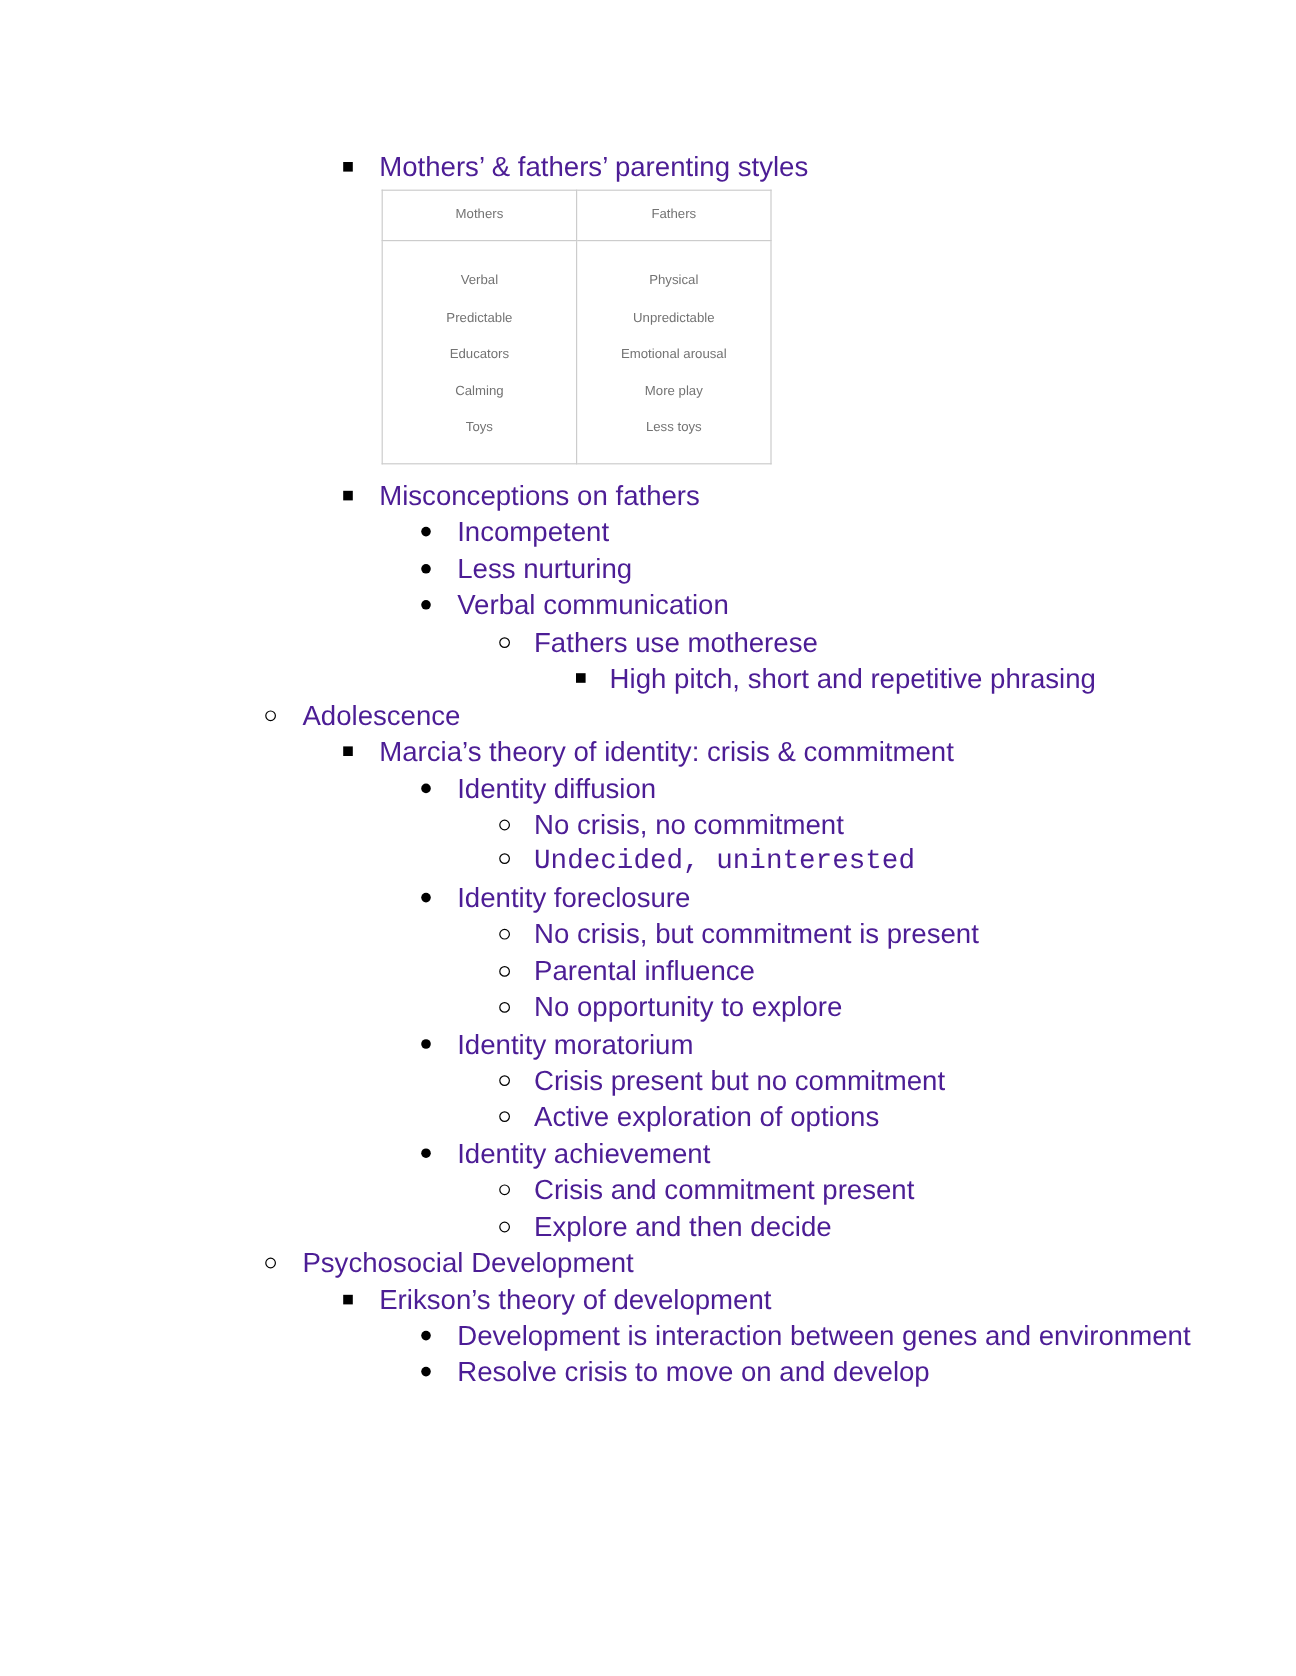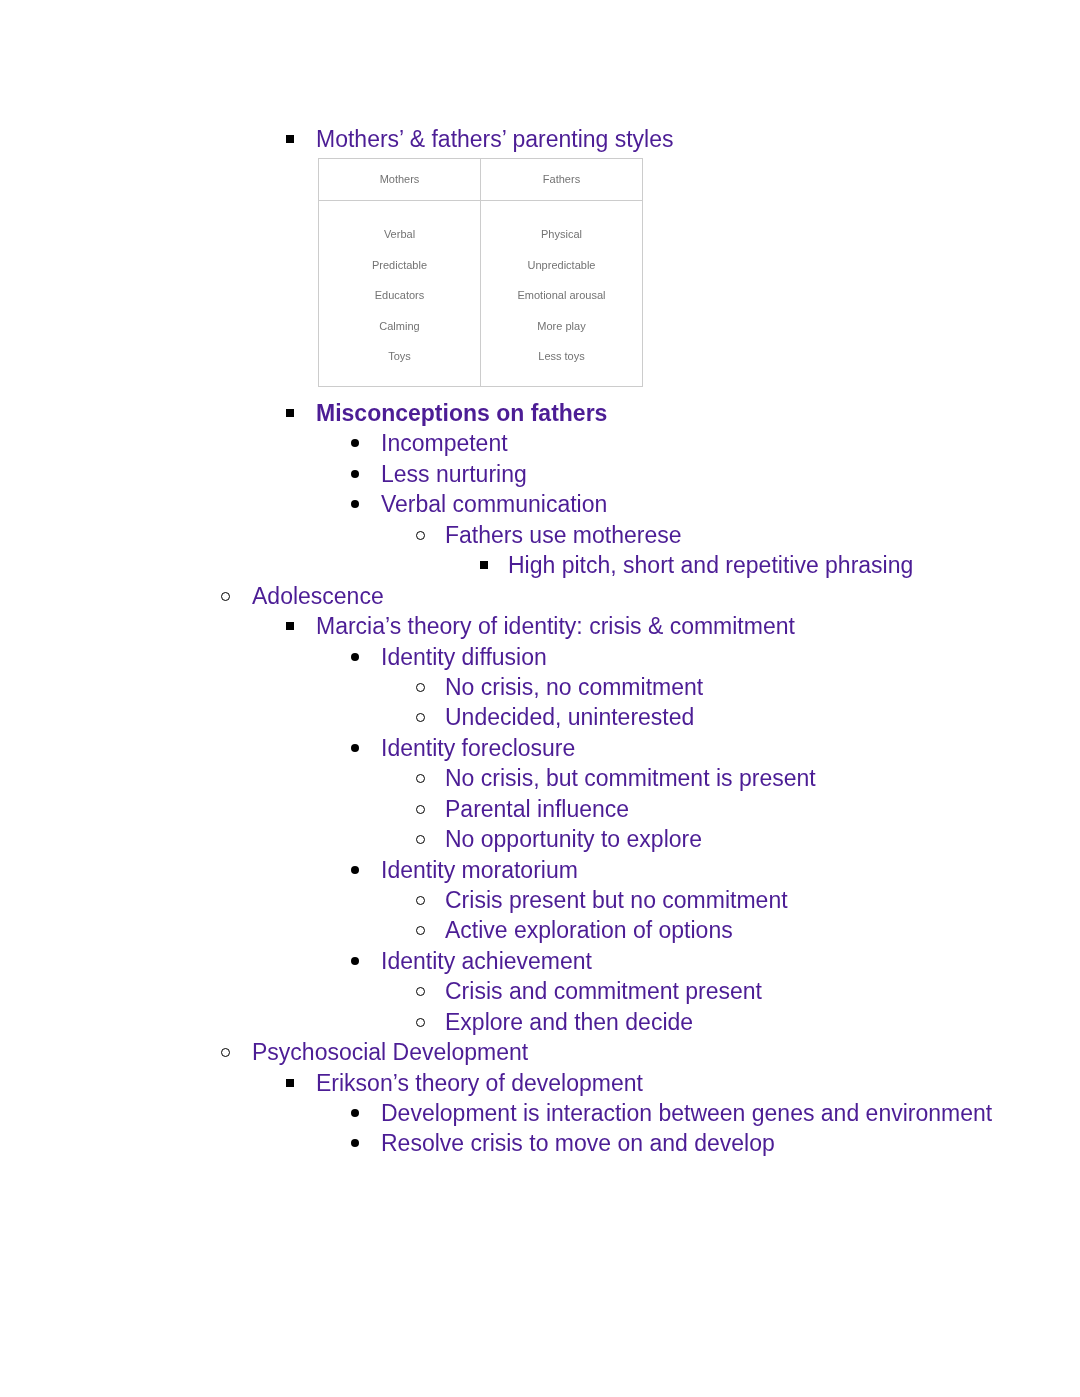--- a/index.html
+++ b/index.html
@@ -125,21 +125,21 @@
 </head>
 <body>
 
 <div class="page">
 
   <div class="outline">
       <div class="row lvl2" style="position: absolute; left: 0px; top: 124px; width: 1080px;">
         <span class="bullet"><span class="glyph-square"></span></span>
         <span class="label">Mothers’ &amp; fathers’ parenting styles</span>
       </div>
-      <div class="row lvl2" style="position: absolute; left: 0px; top: 398px; width: 1080px; font-weight: bold;">
+      <div class="row lvl2" style="position: absolute; left: 0px; top: 398px; width: 1080px;">
         <span class="bullet"><span class="glyph-square"></span></span>
         <span class="label">Misconceptions on fathers</span>
       </div>
       <div class="row lvl3" style="position: absolute; left: 0px; top: 428px; width: 1080px;">
         <span class="bullet"><span class="glyph-disc"></span></span>
         <span class="label">Incompetent</span>
       </div>
       <div class="row lvl3" style="position: absolute; left: 0px; top: 459px; width: 1080px;">
         <span class="bullet"><span class="glyph-disc"></span></span>
         <span class="label">Less nurturing</span>
@@ -165,21 +165,21 @@
         <span class="label">Marcia’s theory of identity: crisis &amp; commitment</span>
       </div>
       <div class="row lvl3" style="position: absolute; left: 0px; top: 642px; width: 1080px;">
         <span class="bullet"><span class="glyph-disc"></span></span>
         <span class="label">Identity diffusion</span>
       </div>
       <div class="row lvl4" style="position: absolute; left: 0px; top: 672px; width: 1080px;">
         <span class="bullet"><span class="glyph-circle"></span></span>
         <span class="label">No crisis, no commitment</span>
       </div>
-      <div class="row lvl4" style="position: absolute; left: 0px; top: 702px; width: 954px;">
+      <div class="row lvl4" style="position: absolute; left: 0px; top: 702px; width: 954px; font-family: Liberation Mono, monospace;">
         <span class="bullet"><span class="glyph-circle"></span></span>
         <span class="label">Undecided, uninterested</span>
       </div>
       <div class="row lvl3" style="position: absolute; left: 0px; top: 733px; width: 1080px;">
         <span class="bullet"><span class="glyph-disc"></span></span>
         <span class="label">Identity foreclosure</span>
       </div>
       <div class="row lvl4" style="position: absolute; left: 0px; top: 763px; width: 1080px;">
         <span class="bullet"><span class="glyph-circle"></span></span>
         <span class="label">No crisis, but commitment is present</span>

